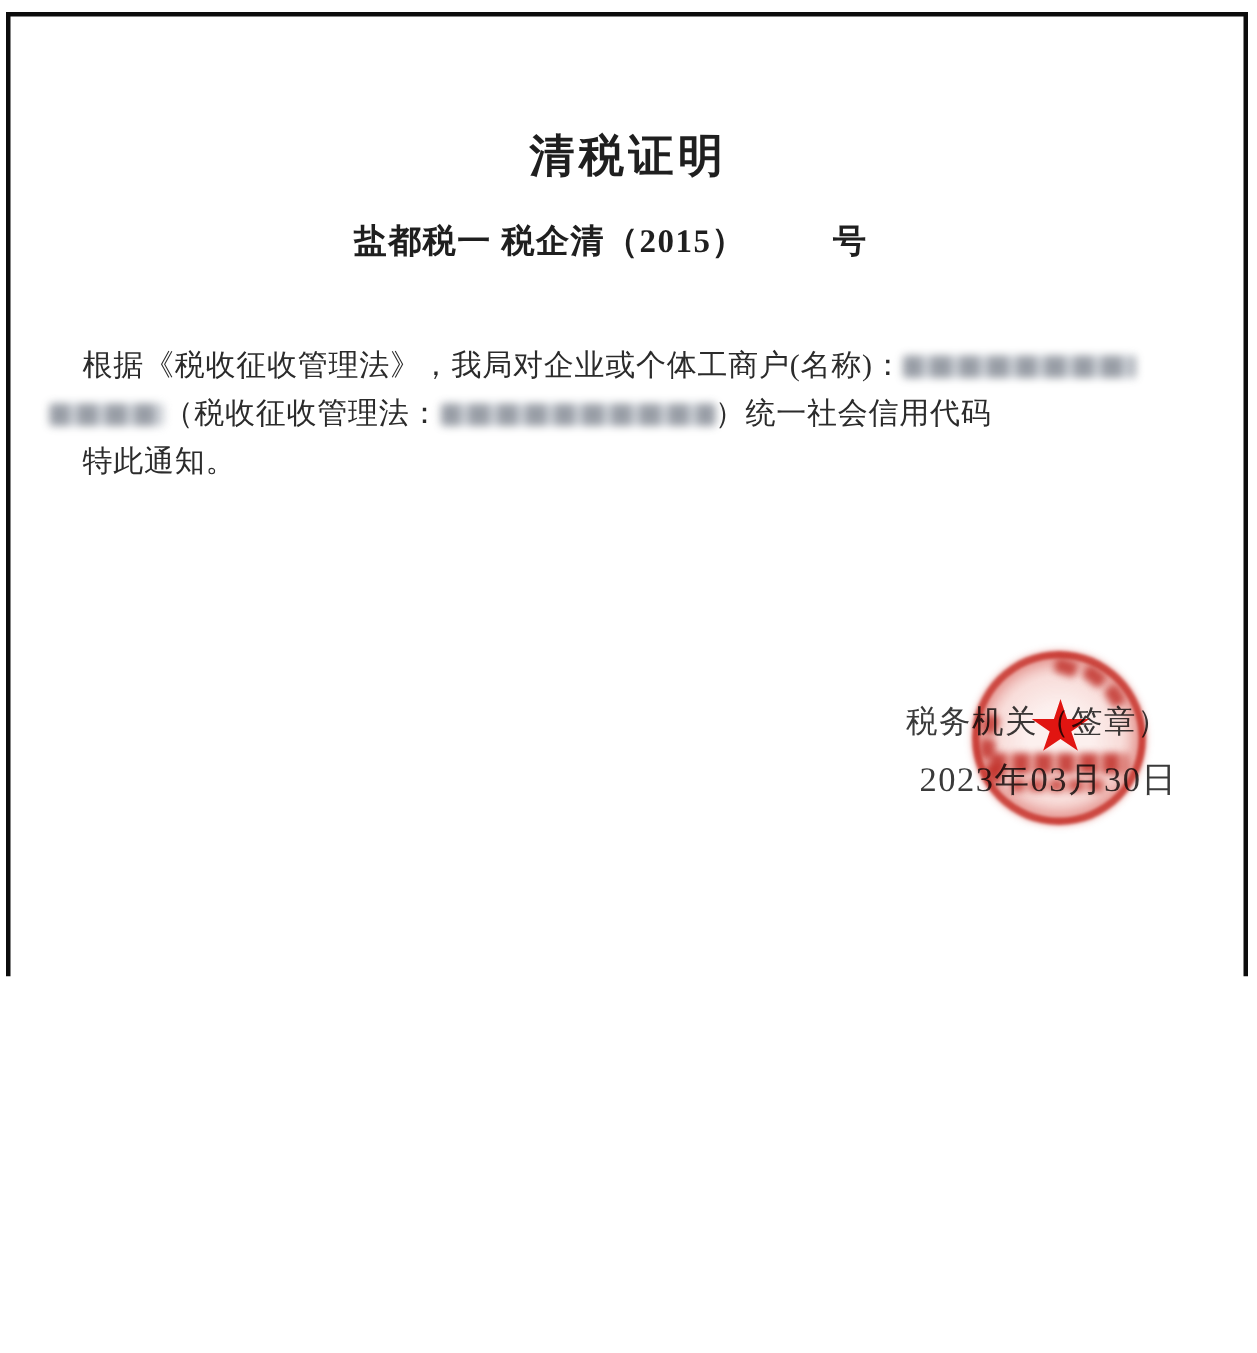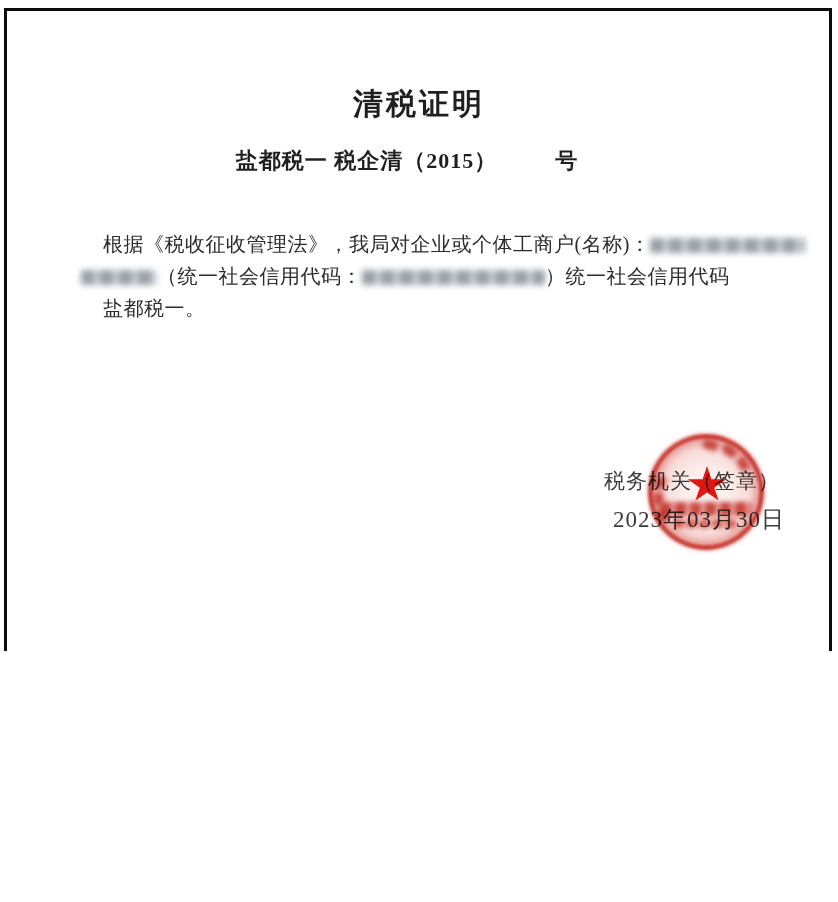--- a/index.html
+++ b/index.html
@@ -28,21 +28,21 @@
     text-align:center;
     font-size:22px;font-weight:700;color:#1f1f1f;
     letter-spacing:1px;
   }
   .doc-number .gap{display:inline-block;width:58px;}
   .body-text{
     position:absolute;left:33px;top:228px;width:770px;
     font-size:20px;line-height:32px;color:#2b2b2b;
     letter-spacing:0.5px;
   }
-  .body-line{white-space:nowrap;margin-left:48px;}
+  .body-line{white-space:nowrap;}
   .indent{display:inline-block;width:22px;}
   .redact{
     display:inline-block;
     height:15px;border-radius:2px;
     background:repeating-linear-gradient(90deg,#878d97 0 13px,#c2c7ce 13px 19px);
     filter:blur(3px);
     transform:translateY(2px);
     opacity:.85;
   }
   .redact.name1{width:155px;}
@@ -112,24 +112,24 @@
 
   <div class="doc-number">
     <span>盐都税一 税企清（2015）</span><span class="gap"></span><span>号</span>
   </div>
 
   <div class="body-text">
     <div class="body-line">
       <span class="indent"></span><span>根据《税收征收管理法》，我局对企业或个体工商户(名称)：</span><span class="redact name1"></span>
     </div>
     <div class="body-line">
-      <span class="redact name2"></span><span>（统一社会信用代码：</span><span class="redact code"></span><span>）统一社会信用代码</span>
+      <span class="redact name2"></span><span>（税收征收管理法：</span><span class="redact code"></span><span>）统一社会信用代码</span>
     </div>
     <div class="body-line">
-      <span class="indent"></span><span>盐都税一。</span>
+      <span class="indent"></span><span>特此通知。</span>
     </div>
   </div>
 
   <div class="sign-label">税务机关（签章）</div>
   <div class="sign-date">2023年03月30日</div>
 
   <div class="stamp">
     <div class="ring"></div>
     <div class="blob t1"></div>
     <div class="blob t2"></div>

